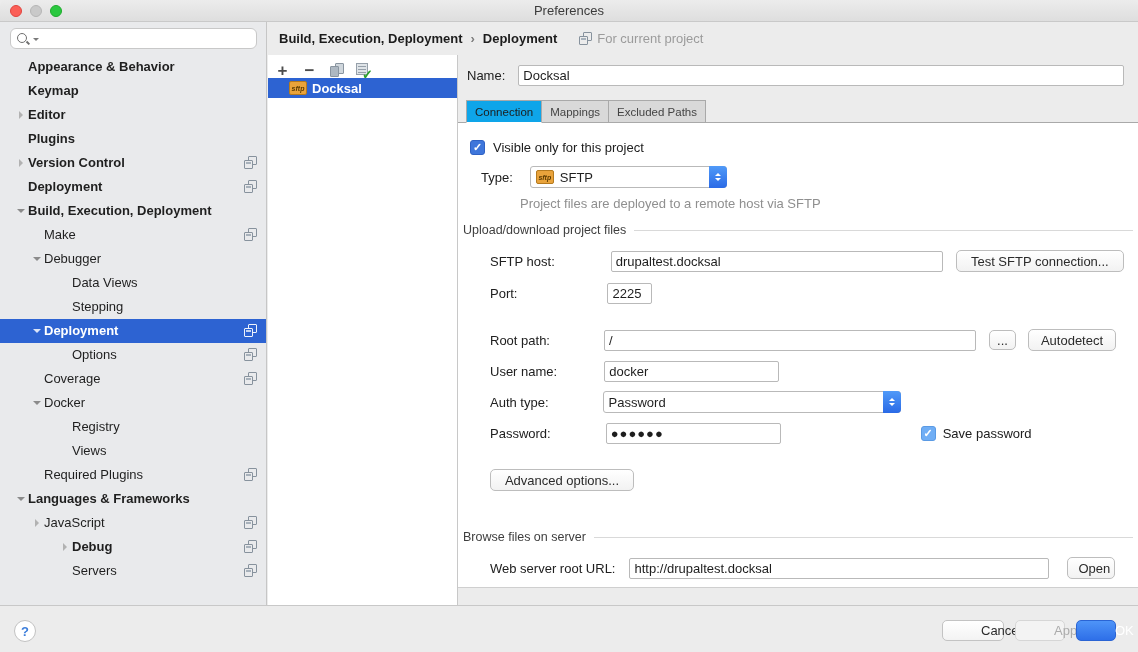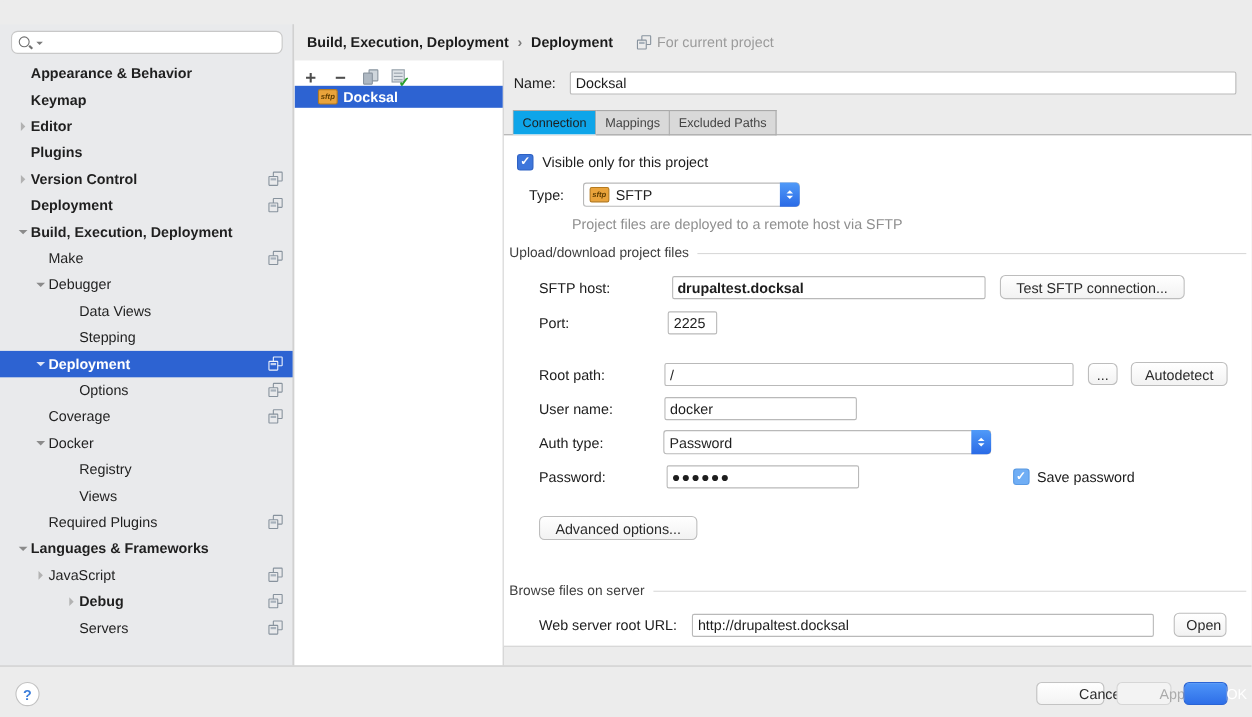--- a/index.html
+++ b/index.html
@@ -125,20 +125,26 @@
   .fbtns button { height:21px; border-radius:5px; font:13px "Liberation Sans",sans-serif;padding-left:38px; }
   .btn-cancel { width:62px; background:linear-gradient(#ffffff,#f3f3f3); border:1px solid #c3c3c3; color:#2b2b2b; }
   .btn-apply  { width:50px; background:#f3f3f3; border:1px solid #d6d6d6; color:#ababab; }
   .btn-ok     { width:38px; background:linear-gradient(#4e94f8,#2e6fe8); border:1px solid #2a64d4; color:#fff; }
 </style>
 </head>
 <body>
 
 <div id="win">
 
+  <div class="titlebar">
+    <span class="light red"></span>
+    <span class="light gray"></span>
+    <span class="light green"></span>
+    <div class="title">Preferences</div>
+  </div>
 
   <div class="sidebar">
     <div class="searchbox">
       <span class="mag"></span>
       <span class="mag-caret"></span>
       <input class="search-input" placeholder="" style="">
     </div>
     <div class="tree">
         <div class="tree-row ind1">
           <span class="arrow"></span>
@@ -338,21 +344,21 @@
 
       <div class="hint">Project files are deployed to a remote host via SFTP</div>
 
       <div class="section" style="top:100px;">
         <span class="stx">Upload/download project files</span>
         <span class="ln"></span>
       </div>
 
       <div class="row" style="left:32px; top:127px; width:640px;">
         <span class="flabel">SFTP host:</span>
-        <input class="txt" style="margin-left: 56px; width: 285px; font-weight: bold;" value="drupaltest.docksal">
+        <input class="txt" style="margin-left: 56px; width: 332px;" value="drupaltest.docksal">
         <button class="std" style="margin-left:13px; width:168px;">Test SFTP connection...</button>
       </div>
 
       <div class="row" style="left:32px; top:159px;">
         <span class="flabel">Port:</span>
         <input class="txt" style="margin-left: 90px; width: 45px;" value="2225">
       </div>
 
       <div class="row" style="left:32px; top:206px; width:640px;">
         <span class="flabel">Root path:</span>

